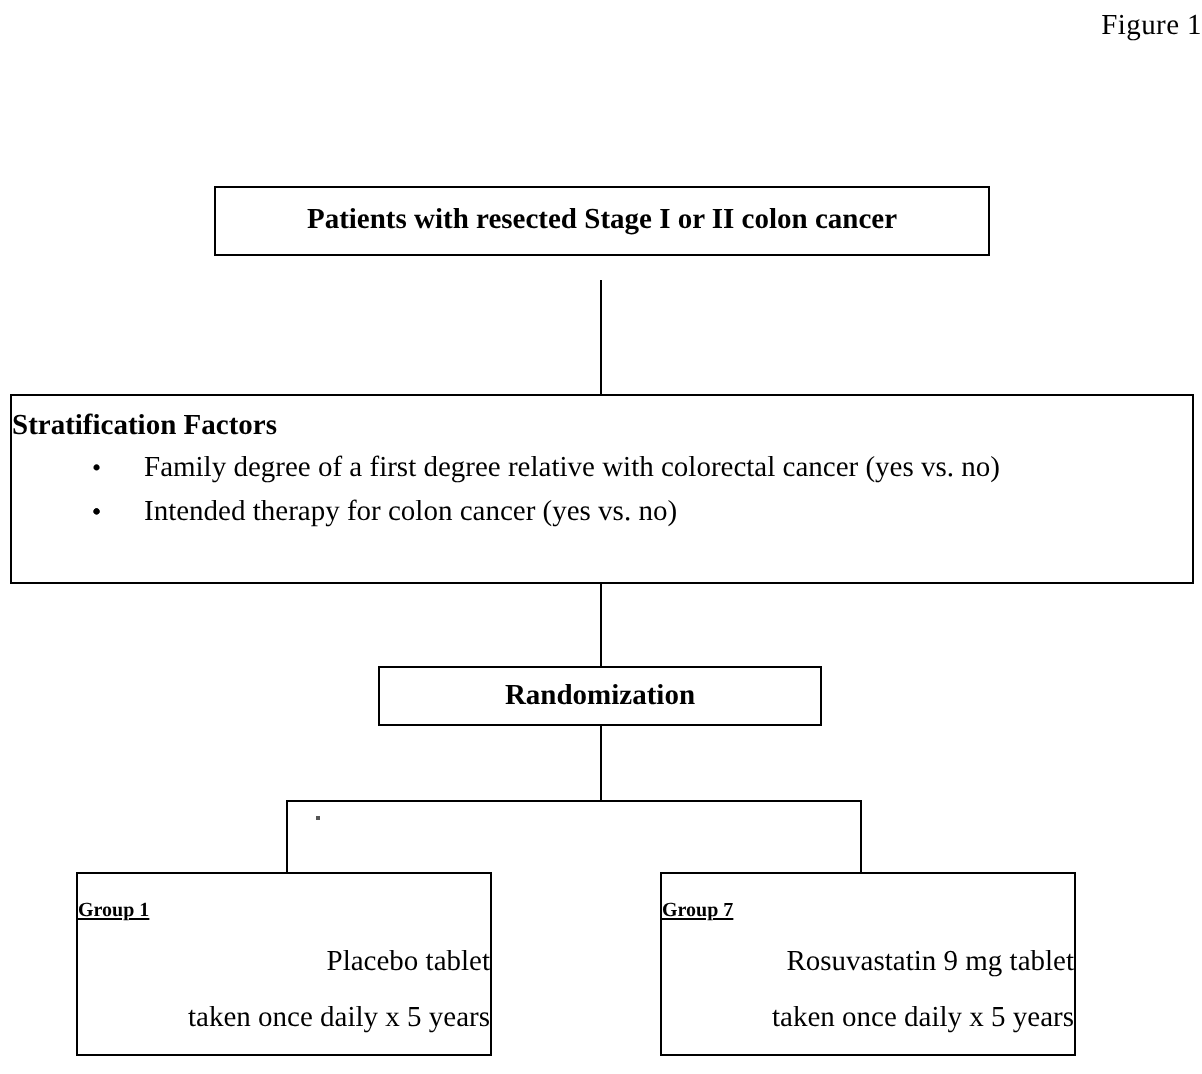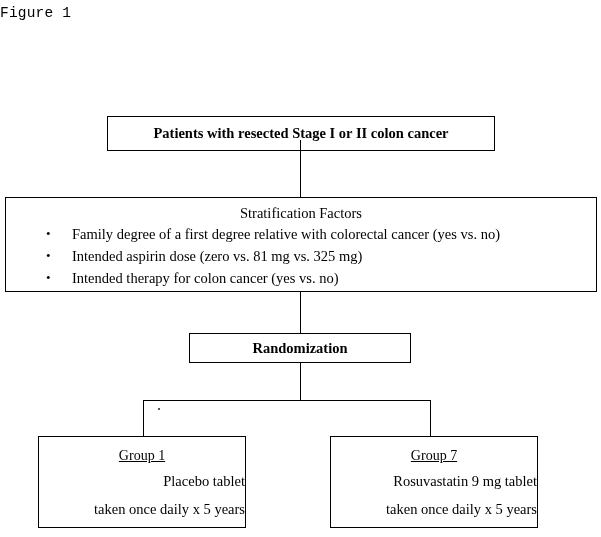--- a/index.html
+++ b/index.html
@@ -20,24 +20,23 @@
     position: absolute;
     left: 0; top: 0;
     width: 601px;
     height: 537px;
   }
 
   .fig-title {
     position: absolute;
     left: 0;
     width: 601px;
-    text-align: left;
+    text-align: right;
     font-size: 14.5px;
     letter-spacing: 0.2px;
-    font-family: Liberation Mono, monospace;
   }
   .fig-title.t1 { top: 5px; }
   .fig-title.t2 { top: 42px; font-weight: bold; font-size: 14.5px; }
 
   .box {
     position: absolute;
     border: 1.3px solid #000000;
     background: #ffffff;
     box-sizing: border-box;
   }
@@ -45,38 +44,38 @@
   .box-centered-text {
     display: flex;
     align-items: center;
     justify-content: center;
     text-align: center;
   }
 
   
   #box-patients {
     left: 107px;
-    top: 116px;
+    top: 93px;
     width: 388px;
     height: 35px;
     font-weight: bold;
     font-size: 14.5px;
   }
 
   
   #box-stratification {
     left: 5px;
     top: 197px;
     width: 592px;
     height: 95px;
     padding-top: 5px;
   }
   #strat-heading {
-    text-align: center;
-    font-weight: normal;
+    text-align: left;
+    font-weight: bold;
     font-size: 14.5px;
     line-height: 20px;
   }
   #strat-list {
     list-style: none;
     margin: 0;
     padding: 0 0 0 40px;
     font-size: 14.5px;
   }
   #strat-list li {
@@ -106,23 +105,23 @@
   .group-box {
     width: 208px;
     height: 92px;
     top: 436px;
     padding-top: 8px;
   }
   #box-group1 { left: 38px; }
   #box-group2 { left: 330px; }
 
   .group-title {
-    text-align: center;
-    font-weight: normal;
-    font-size: 14px;
+    text-align: left;
+    font-weight: bold;
+    font-size: 10px;
     text-decoration: underline;
     line-height: 22px;
   }
   .group-line {
     text-align: right;
     font-size: 14.5px;
     line-height: 28px;
   }
 
   
@@ -163,21 +162,20 @@
 
   <div class="box" id="box-stratification">
     <div id="strat-heading">Stratification Factors</div>
     <ul id="strat-list">
       <li>
         <span class="bullet">•</span>
         <span>Family degree of a first degree relative with colorectal cancer (yes vs. no)</span>
       </li>
       <li>
         <span class="bullet">•</span>
-        <span>Intended aspirin dose (zero vs. 81 mg vs. 325 mg)</span>
       </li>
       <li>
         <span class="bullet">•</span>
         <span>Intended therapy for colon cancer (yes vs. no)</span>
       </li>
     </ul>
   </div>
 
   <div class="conn conn-v" id="conn-strat-rand"></div>
 

